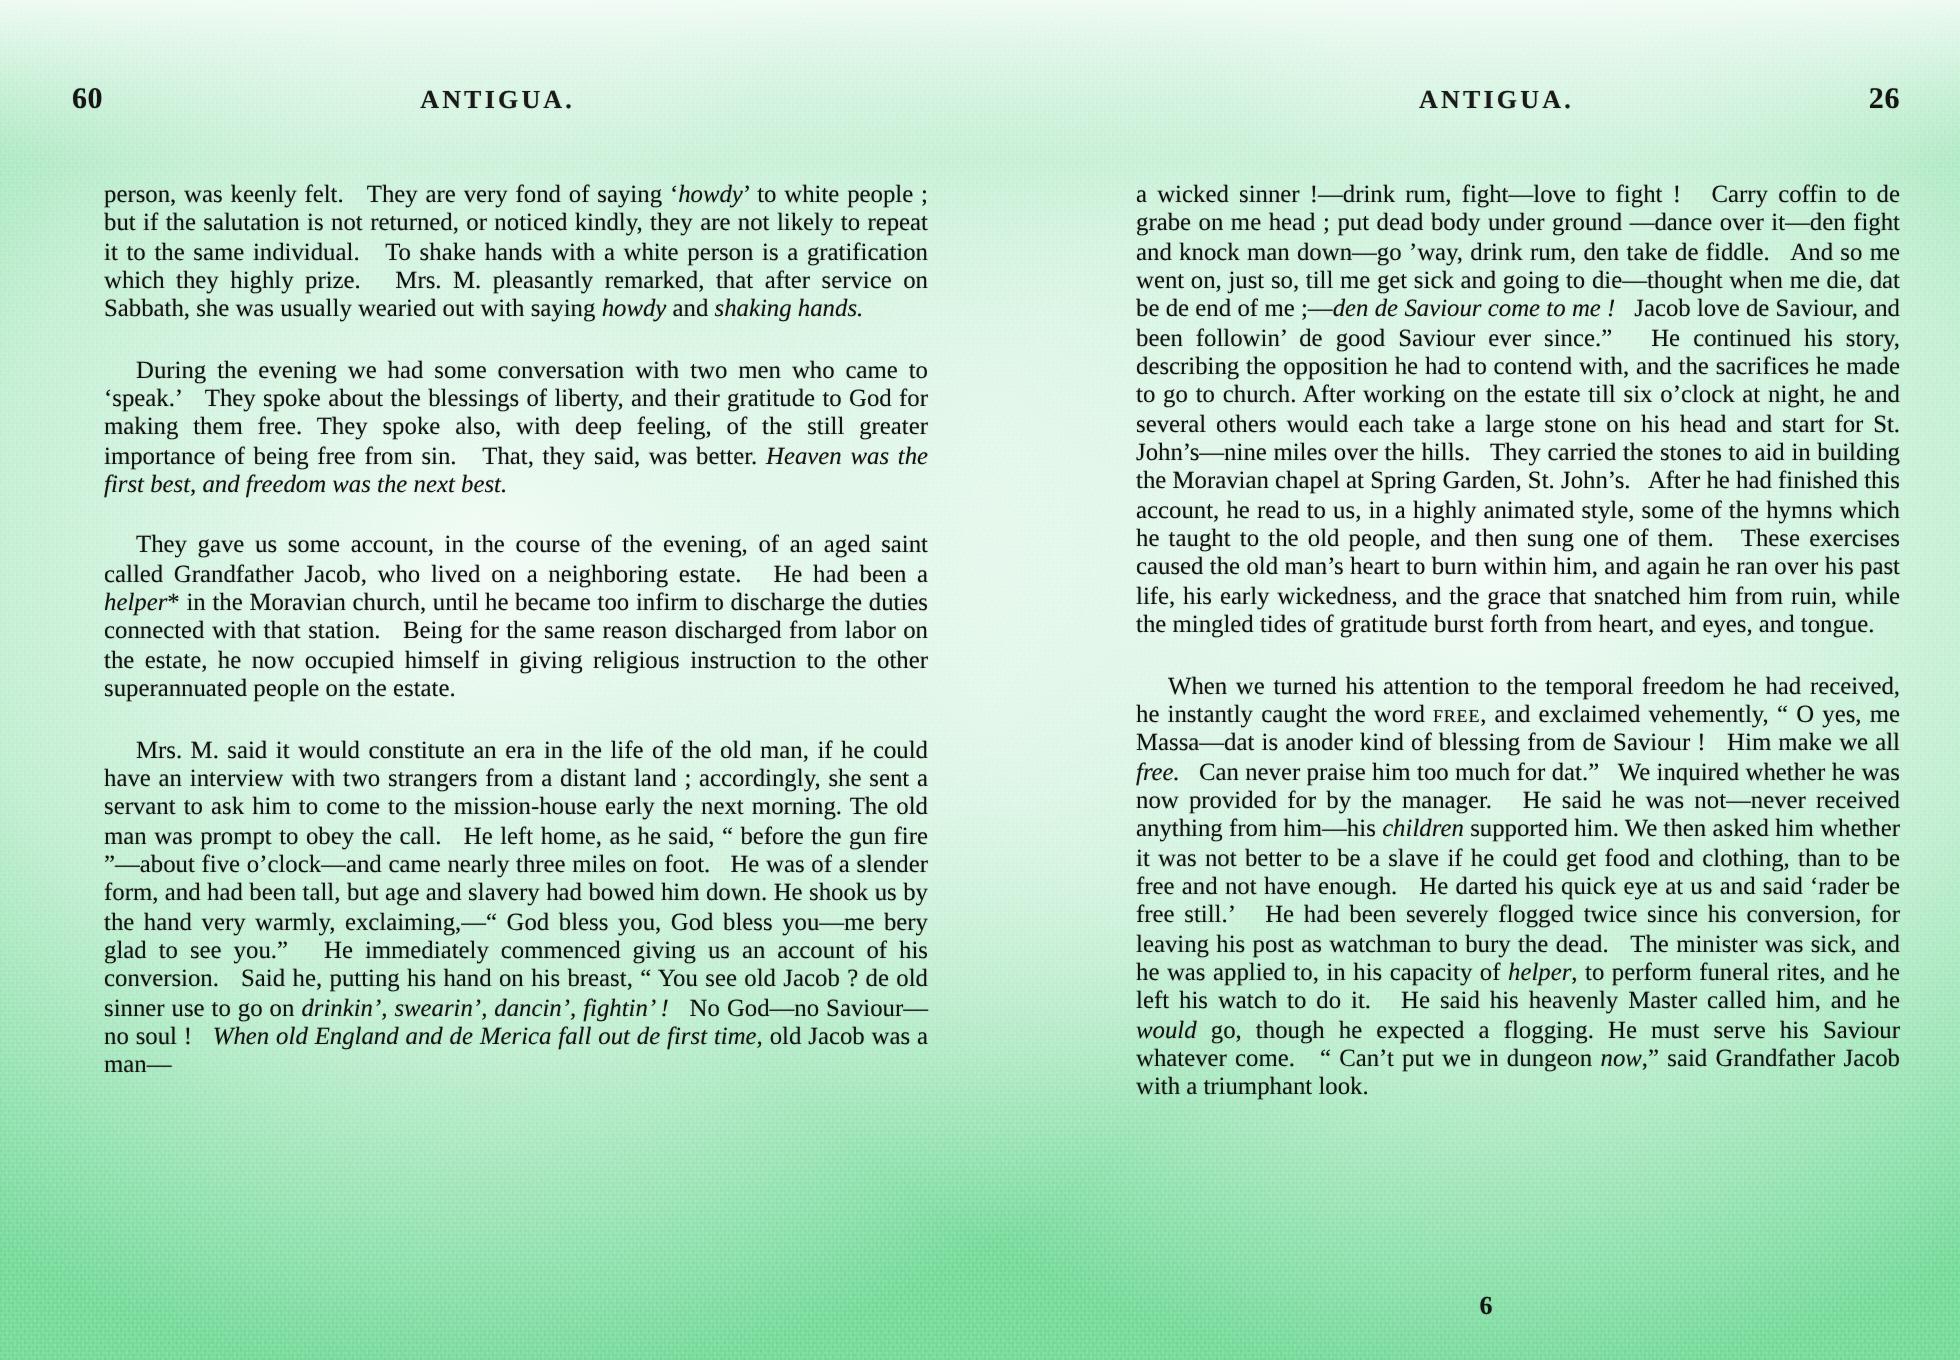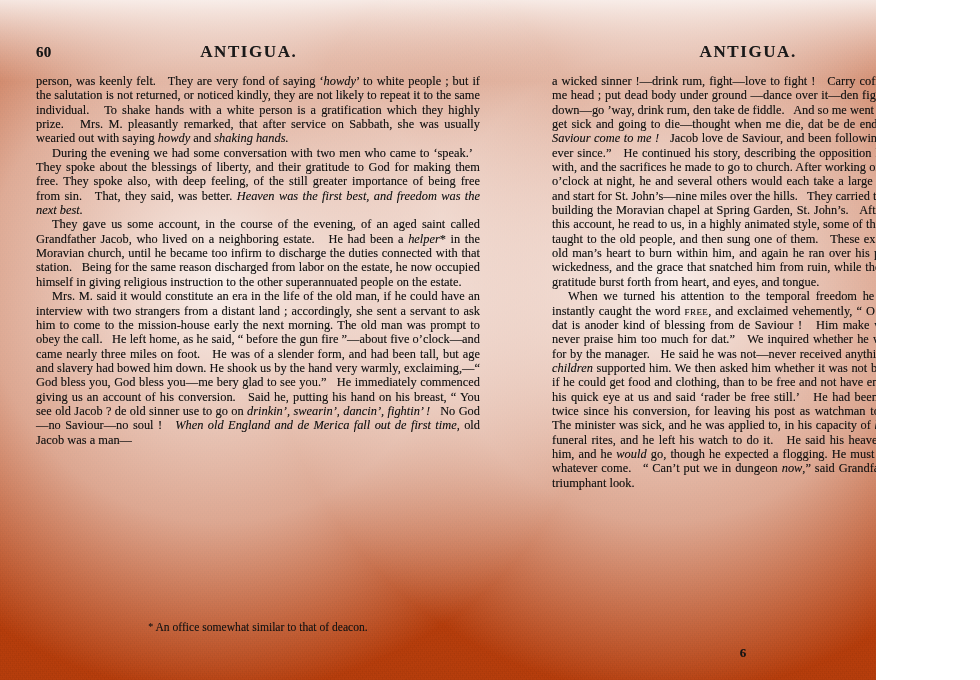--- a/index.html
+++ b/index.html
@@ -4,24 +4,24 @@
 <title>Antigua — scanned page spread</title>
 <style>
   html, body {
     margin: 0;
     padding: 0;
     background: #ffffff;
   }
 
   #page {
     position: relative;
-    width: 876px;
+    width: 980px;
     height: 680px;
     overflow: hidden;
-    background: #c2410c;
+    background: #86efac;
     font-family: "Liberation Serif", "DejaVu Serif", serif;
     color: #0d0d0d;
   }
 
   
   .paper-noise {
     position: absolute;
     inset: 0;
     pointer-events: none;
     background-color: #f4f4f4;
@@ -74,21 +74,21 @@
   .folio {
     font-family: "Liberation Serif", "DejaVu Serif", serif;
     font-weight: bold;
     font-size: 15px;
     letter-spacing: 0.3px;
     color: #151515;
   }
   .head-title {
     flex: 1;
     text-align: center;
-    font-size: 17px;
+    font-size: 13px;
     font-weight: bold;
     letter-spacing: 1.6px;
     color: #1a1a1a;
   }
   .running-head.left .head-title  { margin-right: 34px; }
   .running-head.right .head-title { margin-left: 26px; }
 
   
   .column {
     position: absolute;
@@ -97,21 +97,21 @@
     line-height: 14.35px;
     text-align: justify;
     text-justify: inter-word;
     color: #121212;
     -webkit-font-smoothing: none;
   }
   .column.left  { left: 36px;  width: 444px; }
   .column.right { left: 552px; width: 414px; }
 
   .column p {
-    margin: 0;
+    margin: 16px;
     text-indent: 16px;
     hyphens: none;
   }
   .column p.no-indent { text-indent: 0; }
 
   .column i, .column em { font-style: italic; }
   .smallcaps {
     font-variant: small-caps;
     letter-spacing: 0.4px;
   }
@@ -159,24 +159,20 @@
       <span class="head-title">ANTIGUA.</span>
     </div>
 
     <div class="column left">
       <p class="no-indent">person, was keenly felt.&nbsp;&nbsp; They are very fond of saying ‘<i>howdy</i>’ to white people ; but if the salutation is not returned, or noticed kindly, they are not likely to repeat it to the same individual.&nbsp;&nbsp; To shake hands with a white person is a gratification which they highly prize.&nbsp;&nbsp; Mrs. M. pleasantly remarked, that after service on Sabbath, she was usually wearied out with saying <i>howdy</i> and <i>shaking hands.</i></p>
       <p>During the evening we had some conversation with two men who came to ‘speak.’&nbsp;&nbsp; They spoke about the blessings of liberty, and their gratitude to God for making them free. They spoke also, with deep feeling, of the still greater importance of being free from sin.&nbsp;&nbsp; That, they said, was better. <i>Heaven was the first best, and freedom was the next best.</i></p>
       <p>They gave us some account, in the course of the evening, of an aged saint called Grandfather Jacob, who lived on a neighboring estate.&nbsp;&nbsp; He had been a <i>helper</i>* in the Moravian church, until he became too infirm to discharge the duties connected with that station.&nbsp;&nbsp; Being for the same reason discharged from labor on the estate, he now occupied himself in giving religious instruction to the other superannuated people on the estate.</p>
       <p>Mrs. M. said it would constitute an era in the life of the old man, if he could have an interview with two strangers from a distant land ; accordingly, she sent a servant to ask him to come to the mission-house early the next morning. The old man was prompt to obey the call.&nbsp;&nbsp; He left home, as he said, “ before the gun fire ”—about five o’clock—and came nearly three miles on foot.&nbsp;&nbsp; He was of a slender form, and had been tall, but age and slavery had bowed him down. He shook us by the hand very warmly, exclaiming,—“ God bless you, God bless you—me bery glad to see you.”&nbsp;&nbsp; He immediately commenced giving us an account of his conversion.&nbsp;&nbsp; Said he, putting his hand on his breast, “ You see old Jacob ? de old sinner use to go on <i>drinkin’, swearin’, dancin’, fightin’ !</i>&nbsp;&nbsp; No God—no Saviour—no soul !&nbsp;&nbsp; <i>When old England and de Merica fall out de first time,</i> old Jacob was a man—</p>
     </div>
 
-    <div class="footnote">
-      <span class="fn-mark">*</span>
-      <span>An office somewhat similar to that of deacon.</span>
-    </div>
 
     <div class="running-head right">
       <span class="head-title">ANTIGUA.</span>
       <span class="folio">26</span>
     </div>
 
     <div class="column right">
       <p class="no-indent">a wicked sinner !—drink rum, fight—love to fight !&nbsp;&nbsp; Carry coffin to de grabe on me head ; put dead body under ground —dance over it—den fight and knock man down—go ’way, drink rum, den take de fiddle.&nbsp;&nbsp; And so me went on, just so, till me get sick and going to die—thought when me die, dat be de end of me ;—<i>den de Saviour come to me !</i>&nbsp;&nbsp; Jacob love de Saviour, and been followin’ de good Saviour ever since.”&nbsp;&nbsp; He continued his story, describing the opposition he had to contend with, and the sacrifices he made to go to church. After working on the estate till six o’clock at night, he and several others would each take a large stone on his head and start for St. John’s—nine miles over the hills.&nbsp;&nbsp; They carried the stones to aid in building the Moravian chapel at Spring Garden, St. John’s.&nbsp;&nbsp; After he had finished this account, he read to us, in a highly animated style, some of the hymns which he taught to the old people, and then sung one of them.&nbsp;&nbsp; These exercises caused the old man’s heart to burn within him, and again he ran over his past life, his early wickedness, and the grace that snatched him from ruin, while the mingled tides of gratitude burst forth from heart, and eyes, and tongue.</p>
       <p>When we turned his attention to the temporal freedom he had received, he instantly caught the word <span class="smallcaps">free</span>, and exclaimed vehemently, “ O yes, me Massa—dat is anoder kind of blessing from de Saviour !&nbsp;&nbsp; Him make we all <i>free.</i>&nbsp;&nbsp; Can never praise him too much for dat.”&nbsp;&nbsp; We inquired whether he was now provided for by the manager.&nbsp;&nbsp; He said he was not—never received anything from him—his <i>children</i> supported him. We then asked him whether it was not better to be a slave if he could get food and clothing, than to be free and not have enough.&nbsp;&nbsp; He darted his quick eye at us and said ‘rader be free still.’&nbsp;&nbsp; He had been severely flogged twice since his conversion, for leaving his post as watchman to bury the dead.&nbsp;&nbsp; The minister was sick, and he was applied to, in his capacity of <i>helper</i>, to perform funeral rites, and he left his watch to do it.&nbsp;&nbsp; He said his heavenly Master called him, and he <i>would</i> go, though he expected a flogging. He must serve his Saviour whatever come.&nbsp;&nbsp; “ Can’t put we in dungeon <i>now</i>,” said Grandfather Jacob with a triumphant look.</p>
     </div>

